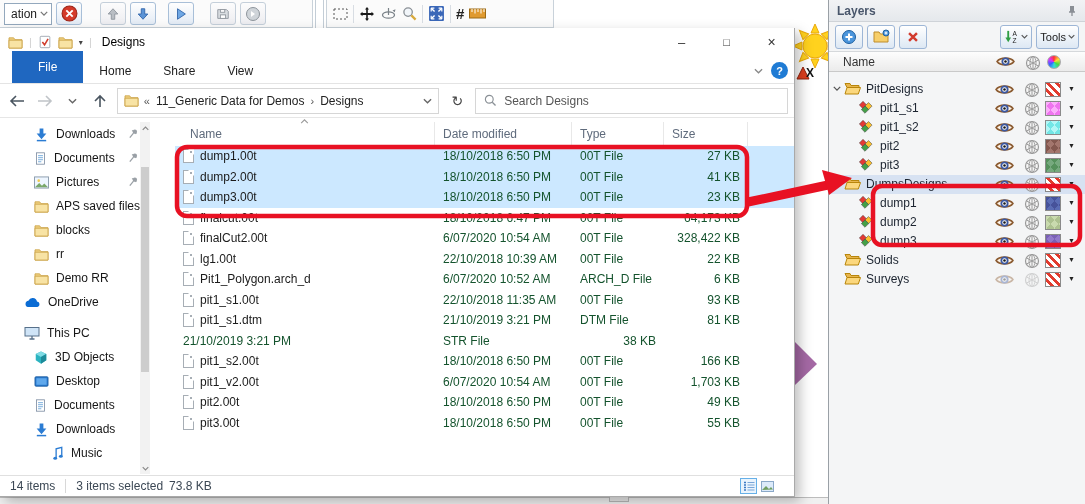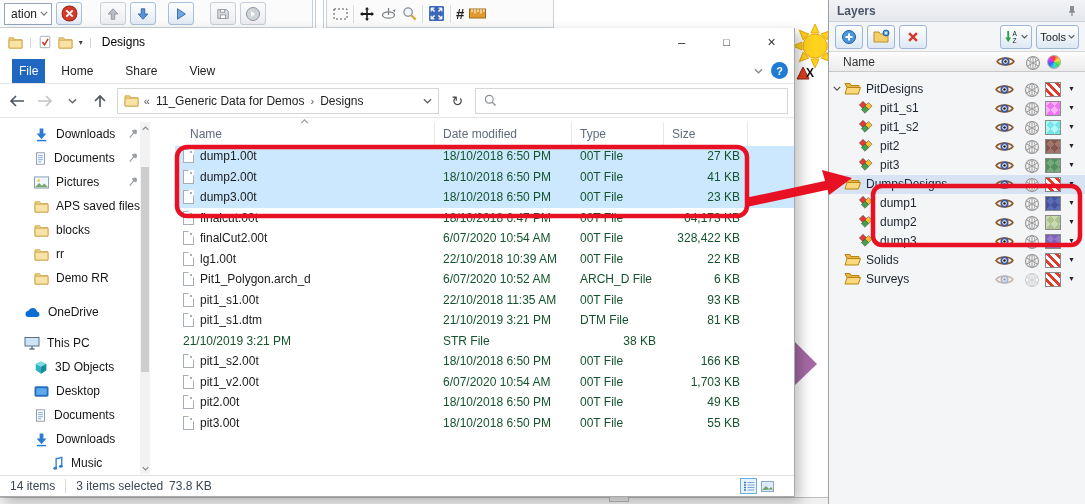--- a/index.html
+++ b/index.html
@@ -66,39 +66,39 @@
               border-right:1px solid #a9a9a9; border-bottom:1px solid #a9a9a9;
               box-shadow:5px 5px 12px rgba(0,0,0,.25); }
   .ex-title { height:28px; display:flex; align-items:center; padding-left:8px; gap:6px; }
   .qa-sep { color:#d0d0d0; font-size:11px; }
   .qa-caret { font-size:8px; color:#444; }
   .ex-title .t-label { margin-left:4px; font-size:12px; color:#000; }
   .win-ctrls { margin-left:auto; display:flex; height:28px; }
   .wc { width:45px; height:28px; display:flex; align-items:center; justify-content:center; font-size:13px; color:#333; }
   .ex-tabs { height:28px; display:flex; align-items:flex-end; border-bottom:1px solid #e4e4e4; position:relative; }
   .tab { height:24px; padding:0 16px; display:flex; align-items:center; font-size:12px; color:#222; }
-  .tab.file { background:#1f67c0; color:#fff; margin-left:12px; padding:0 7px; height:24px; }
+  .tab.file { background:#1f67c0; color:#fff; margin-left:12px; padding:0 26px; height:32px; }
   .tabs-right { position:absolute; right:6px; bottom:4px; display:flex; align-items:center; gap:8px; }
   .helpq { width:17px; height:17px; border-radius:50%; background:#1f7bd4; color:#fff; font-weight:bold; font-size:11px;
            display:flex; align-items:center; justify-content:center; }
   .ex-nav { height:34px; display:flex; align-items:center; padding:0 6px; gap:6px; border-bottom:1px solid #e6e6e6; }
   .navb { width:22px; display:flex; justify-content:center; }
   .addr { width:327px; height:26px; border:1px solid #d6d6d6; background:#fff; display:flex; align-items:center; gap:5px; padding:0 6px; }
   .addr .crumbs { display:flex; align-items:center; gap:6px; white-space:nowrap; overflow:hidden; color:#222; }
   .addr .chev { margin-left:auto; }
   .sep-ch { color:#555; font-size:11px; }
   .refreshb { width:24px; display:flex; justify-content:center; font-size:14px; color:#444; }
   .searchbox { width:317px; height:26px; border:1px solid #d6d6d6; background:#fff; display:flex; align-items:center; gap:7px; padding:0 8px; }
   .searchbox input { border:none; outline:none; width:100%; font-family:"Liberation Sans",sans-serif; font-size:12px; color:#333; background:transparent; }
   .searchbox input::placeholder { color:#555; opacity:1; }
   .ex-body { position:relative; height:360px; display:flex; }
   .ex-side { position:relative; width:155px; padding-top:4px; }
   .sitem { position:relative; height:24px; display:flex; align-items:center; gap:7px; font-size:12px; color:#161616; }
   .sitem .spin { position:absolute; right:16px; top:6px; }
-  .sitem.gap1 { margin-top:10px; } .sitem.gap2 { margin-top:7px; }
+  .sitem.gap1 { } .sitem.gap2 { margin-top:7px; }
   .side-sb { position:absolute; left:140px; top:4px; width:10px; height:352px; background:#f2f2f2; }
   .side-sb .thumb { position:absolute; left:1px; top:45px; width:8px; height:205px; background:#cdcdcd; }
   .side-sb .sa { position:absolute; left:0; width:10px; height:12px; display:flex; align-items:center; justify-content:center; }
   .side-sb .sa.up { top:0; } .side-sb .sa.dn { bottom:0; }
   .ex-list { position:relative; flex:1; }
   .lhead { position:relative; display:grid; grid-template-columns:260px 137px 92px 84px; margin-left:20px; height:28px;
            align-items:end; color:#5f6b7c; font-size:12px; }
   .lhead .hc { padding:0 0 5px 8px; border-right:1px solid #e8e8e8; height:24px; display:flex; align-items:flex-end; }
   .lhead .hc.first { padding-left:15px; }
   .lhead .sortchev { position:absolute; left:125px; top:1px; }
@@ -724,20 +724,21 @@
           </span>
       </div>
       <span class="refreshb">↻</span>
       <div class="searchbox">
         <span class="icn">
             <svg width="13" height="13" viewBox="0 0 16 16">
               <circle cx="6.5" cy="6.5" r="4.8" fill="none" stroke="#8a9096" stroke-width="1.4"></circle>
               <path d="M10.2 10.2l4 4" stroke="#8a9096" stroke-width="1.6"></path>
             </svg>
           </span>
+        <input type="text" placeholder="Search Designs" style="">
       </div>
     </div>
     <div class="ex-body">
       <div class="ex-side">
           <div class="sitem" style="padding-left: 34px;">
             <span class="icn">
               <svg width="15" height="15" viewBox="0 0 16 16">
                 <path d="M6 1.5h4V7h3.2L8 13 2.8 7H6z" fill="#2b7cd3"></path>
                 <path d="M3 14.5h10" stroke="#2b7cd3" stroke-width="1.6"></path>
               </svg>

